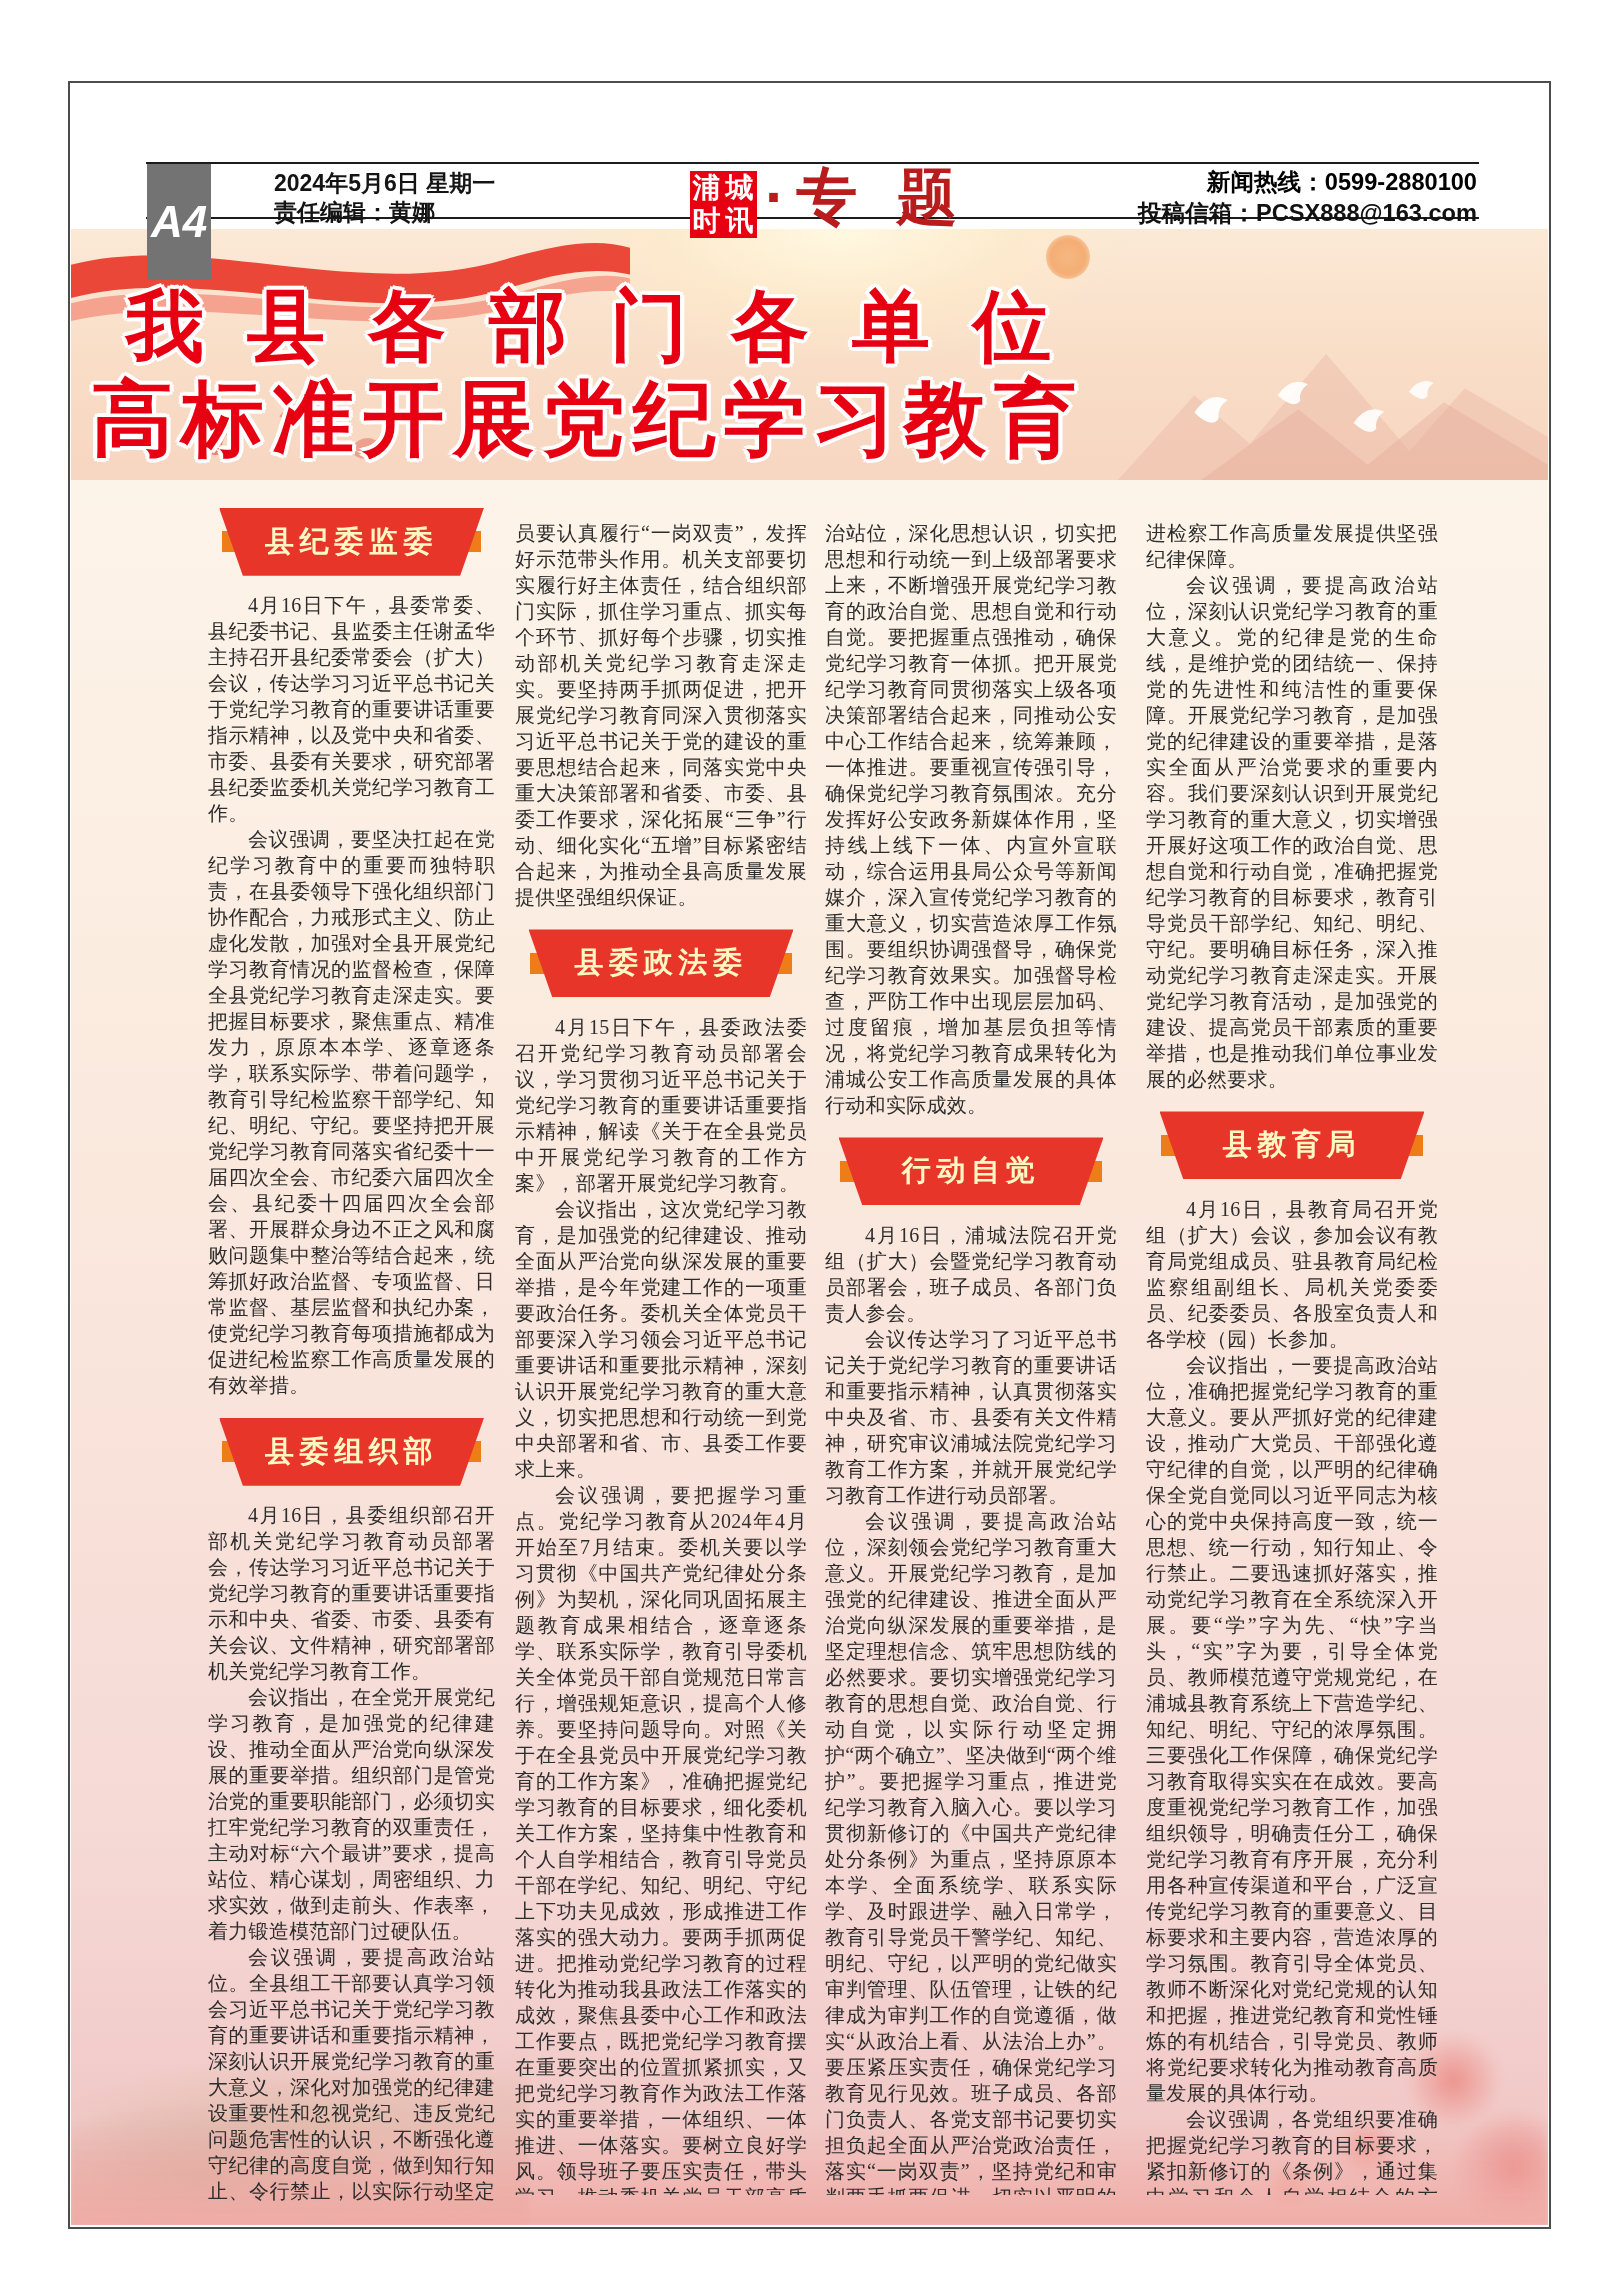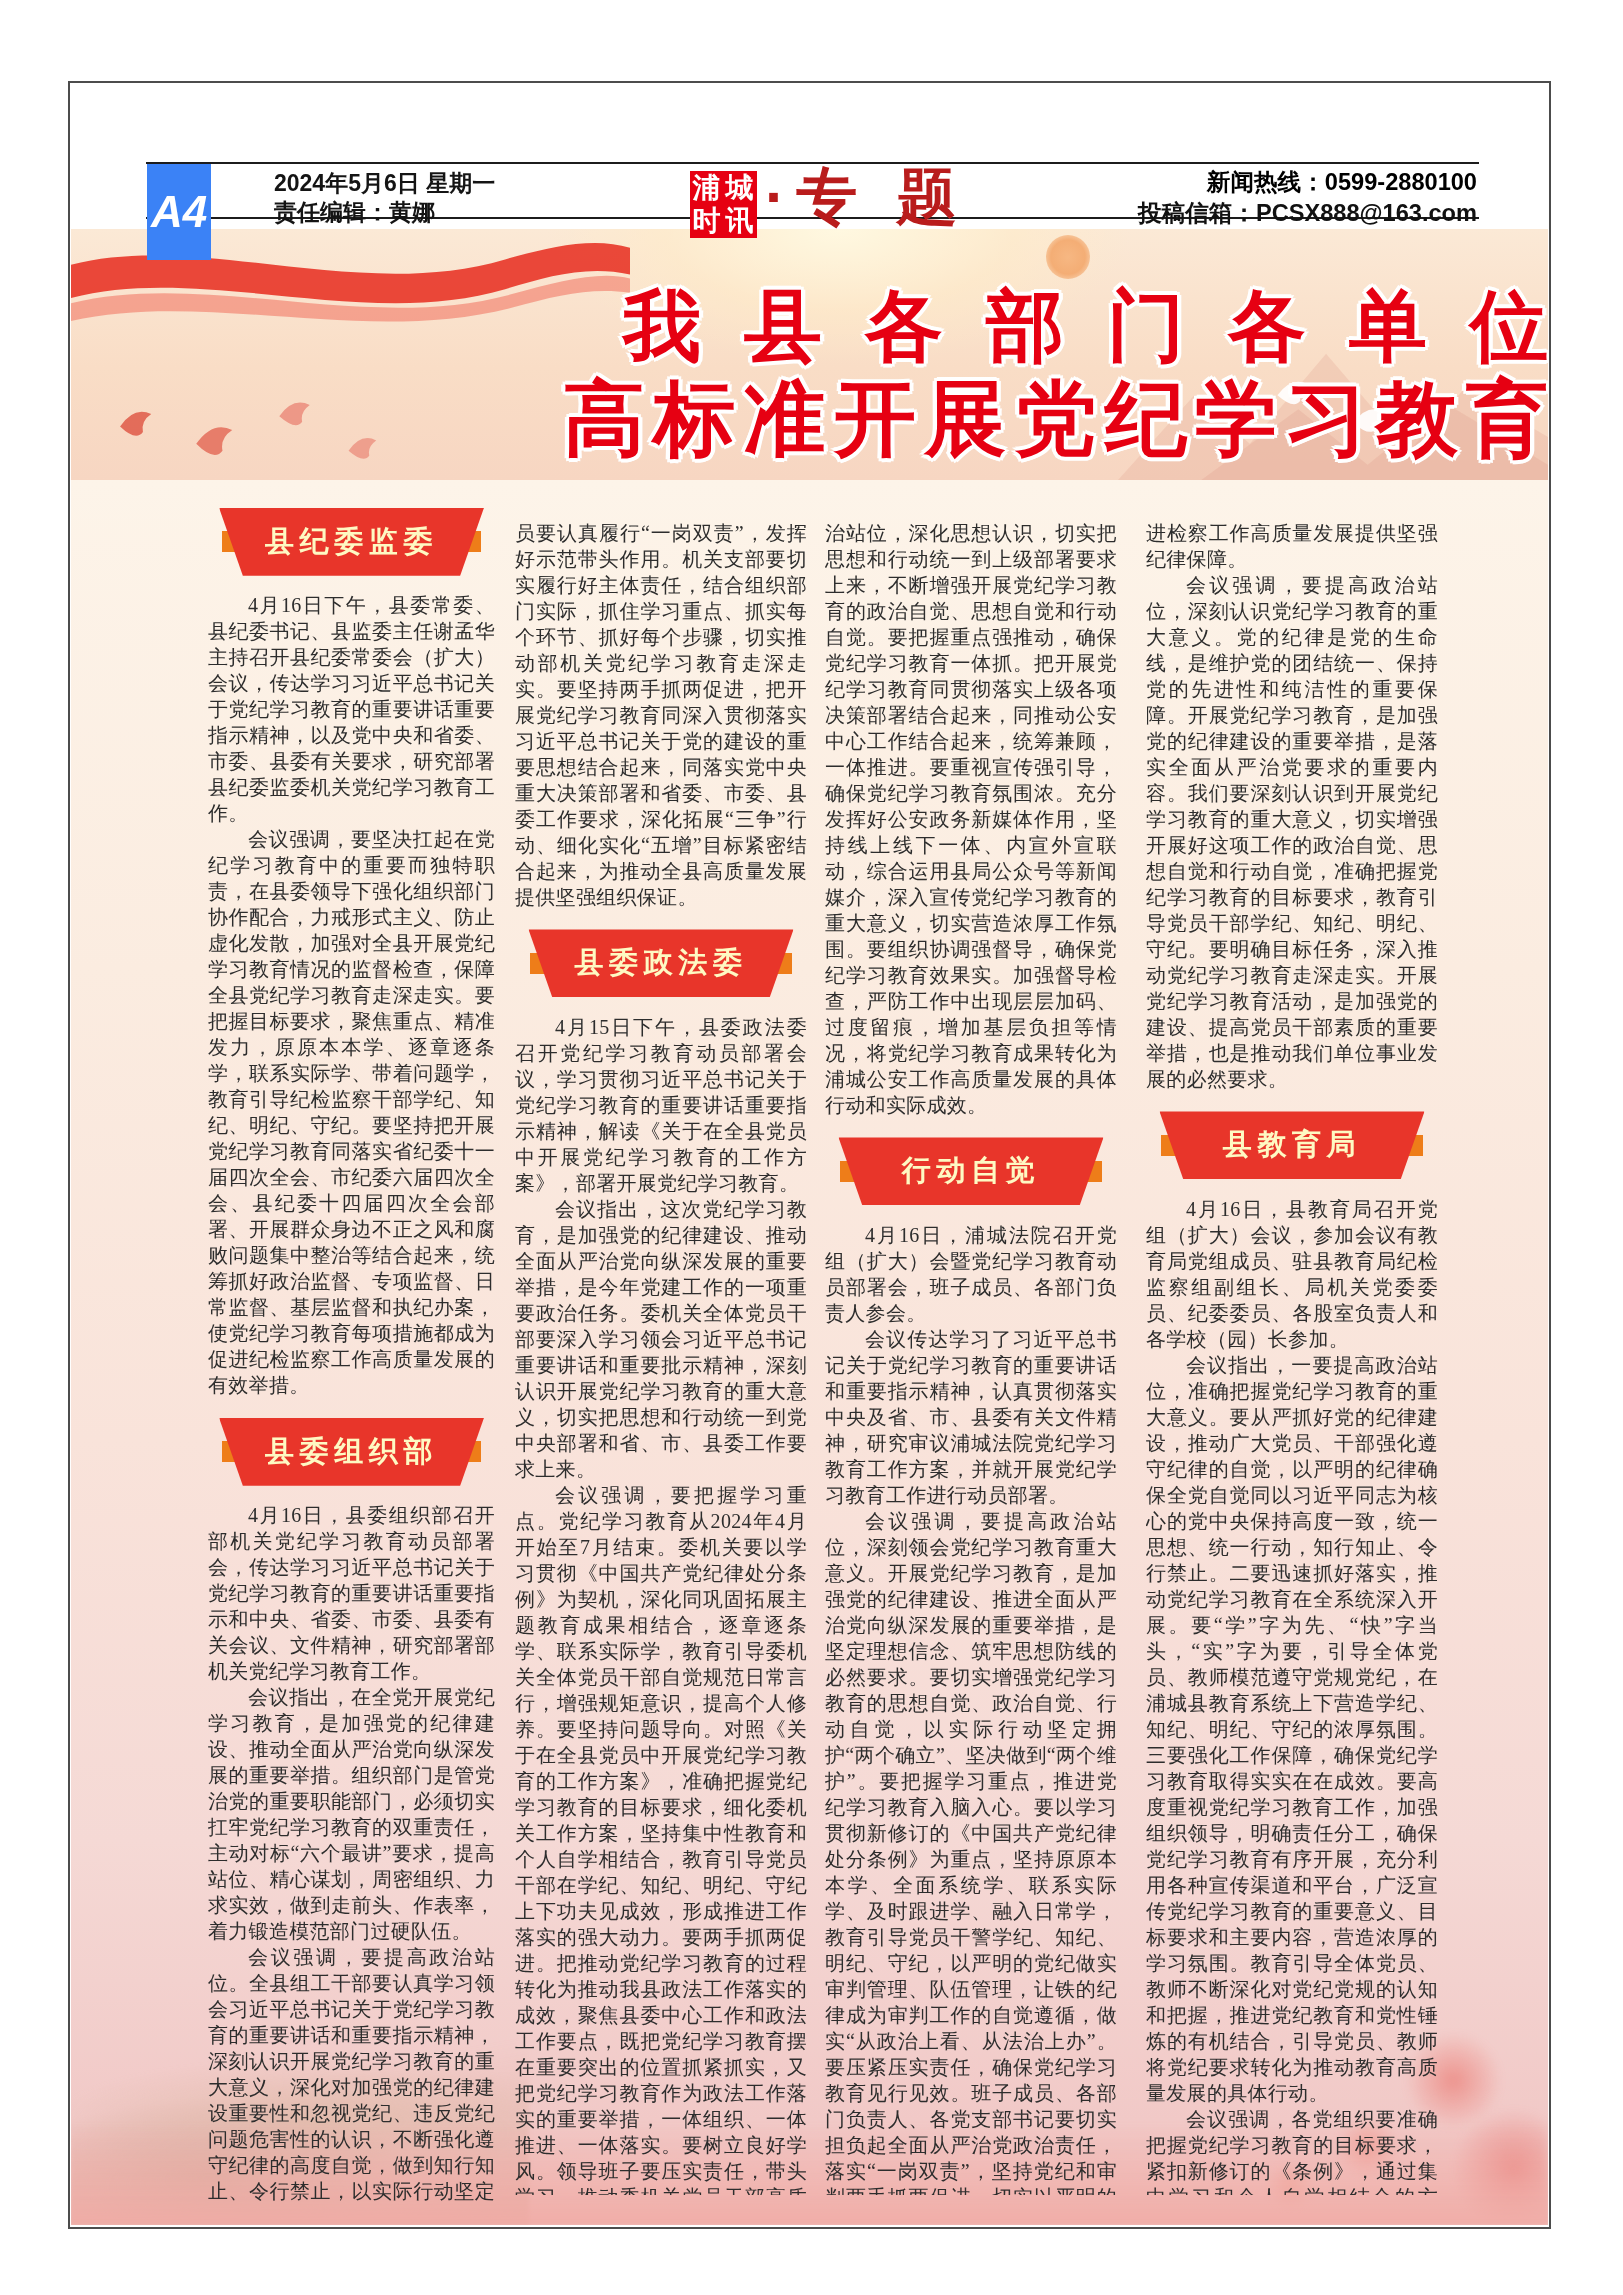--- a/index.html
+++ b/index.html
@@ -3,21 +3,21 @@
 <meta charset="utf-8">
 <style>
   html,body{margin:0;padding:0;background:#ffffff;}
   .page{position:relative;width:1624px;height:2295px;background:#ffffff;overflow:hidden;
         font-family:"Liberation Serif","DejaVu Serif",serif;}
   .frame{position:absolute;left:68px;top:81px;width:1483px;height:2148px;border:2.8px solid #4c4c4c;box-sizing:border-box;background:#fff;}
 
   
   .header-strip{position:absolute;left:146px;top:162px;width:1333px;height:53px;
                 border-top:2.1px solid #1c1c1c;border-bottom:2.1px solid #1c1c1c;background:#fff;}
-  .edition-box{position:absolute;left:147px;top:164px;width:64px;height:96px;background:#3b82f6;
+  .edition-box{position:absolute;left:147px;top:164px;width:64px;height:116px;background:#737373;
                color:#fff;display:flex;align-items:center;justify-content:center;
                font-family:"Liberation Sans",sans-serif;font-weight:bold;font-style:italic;font-size:44px;z-index:3;}
   .date-block{position:absolute;left:274px;top:169px;font-family:"Liberation Sans",sans-serif;
               font-weight:bold;color:#141414;font-size:23px;line-height:29px;z-index:3;}
   .brand-box{position:absolute;left:690px;top:171px;width:67px;height:67px;background:#e60012;z-index:3;
              display:grid;grid-template-columns:33px 33px;grid-template-rows:33px 33px;}
   .brand-box span{color:#fff;font-family:"Liberation Sans",sans-serif;font-weight:bold;font-size:28px;
                   display:flex;align-items:center;justify-content:center;}
   .section-title{position:absolute;left:765px;top:157px;font-family:"Liberation Sans",sans-serif;
                  font-weight:900;color:#b91c1c;font-size:61px;letter-spacing:11px;z-index:3;}
@@ -30,21 +30,21 @@
   .headline-zone{position:absolute;left:71px;top:229px;width:1477px;height:251px;overflow:hidden;
     background:
       radial-gradient(ellipse 389px 180px at 52% 0%, rgba(255,249,225,.95) 0%, rgba(255,236,200,.55) 45%, rgba(255,236,200,0) 75%),
       linear-gradient(180deg,#fbe9d6 0%,#f9ddc6 55%,#f7d6c2 100%);}
   .swoosh{position:absolute;left:-10.4px;top:-8.3px;width:569px;height:167px;}
   .mountains{position:absolute;right:0;top:83px;width:430px;height:168px;opacity:.55;}
   .sun-dot{position:absolute;left:975px;top:5.6px;width:44px;height:44px;border-radius:50%;
            background:radial-gradient(circle,#f6b27a 0%,#f3a76b 55%,rgba(243,167,107,0) 100%);opacity:.9;}
   .doves-left{position:absolute;left:28px;top:156px;width:326px;height:90px;opacity:.85;}
   .doves-right{position:absolute;right:90px;top:142px;width:292px;height:83px;}
-  .headline-text{position:absolute;left:0;width:100%;text-align:right;color:#e60012;
+  .headline-text{position:absolute;left:12px;width:100%;text-align:left;color:#e60012;
       font-family:"Liberation Sans","DejaVu Sans",sans-serif;font-weight:900;
       text-shadow:-4.2px 0 0 #fff,4.2px 0 0 #fff,0 -4.2px 0 #fff,0 4.2px 0 #fff,
                   -2.8px -2.8px 0 #fff,2.8px -2.8px 0 #fff,-2.8px 2.8px 0 #fff,2.8px 2.8px 0 #fff;}
   .headline-line1{top:46px;font-size:78px;letter-spacing:43px;padding-left:43px;}
   .headline-line2{top:136px;font-size:82px;letter-spacing:8.3px;padding-left:8.3px;}
 
   
   .body-zone{position:absolute;left:71px;top:480px;width:1477px;height:1745px;overflow:hidden;
     background:linear-gradient(180deg,#fdf4e9 0%,#fbece0 28%,#f9e3da 55%,#f5d9d5 78%,#f1c9c7 94%,#f0c0bd 100%);}
   .greatwall-left{position:absolute;left:0;bottom:0;width:458px;height:236px;opacity:.55;filter:blur(2.1px);

